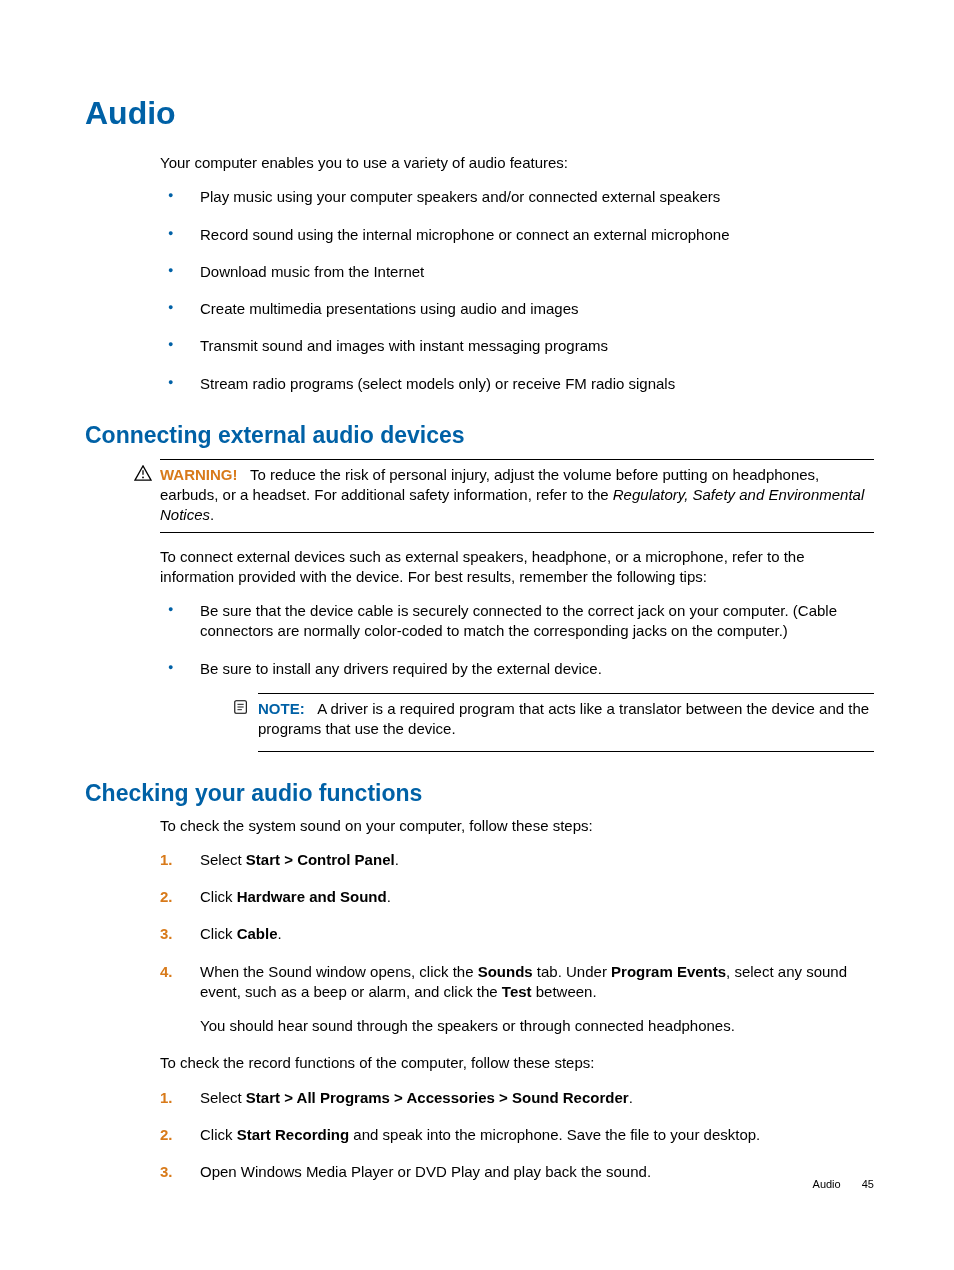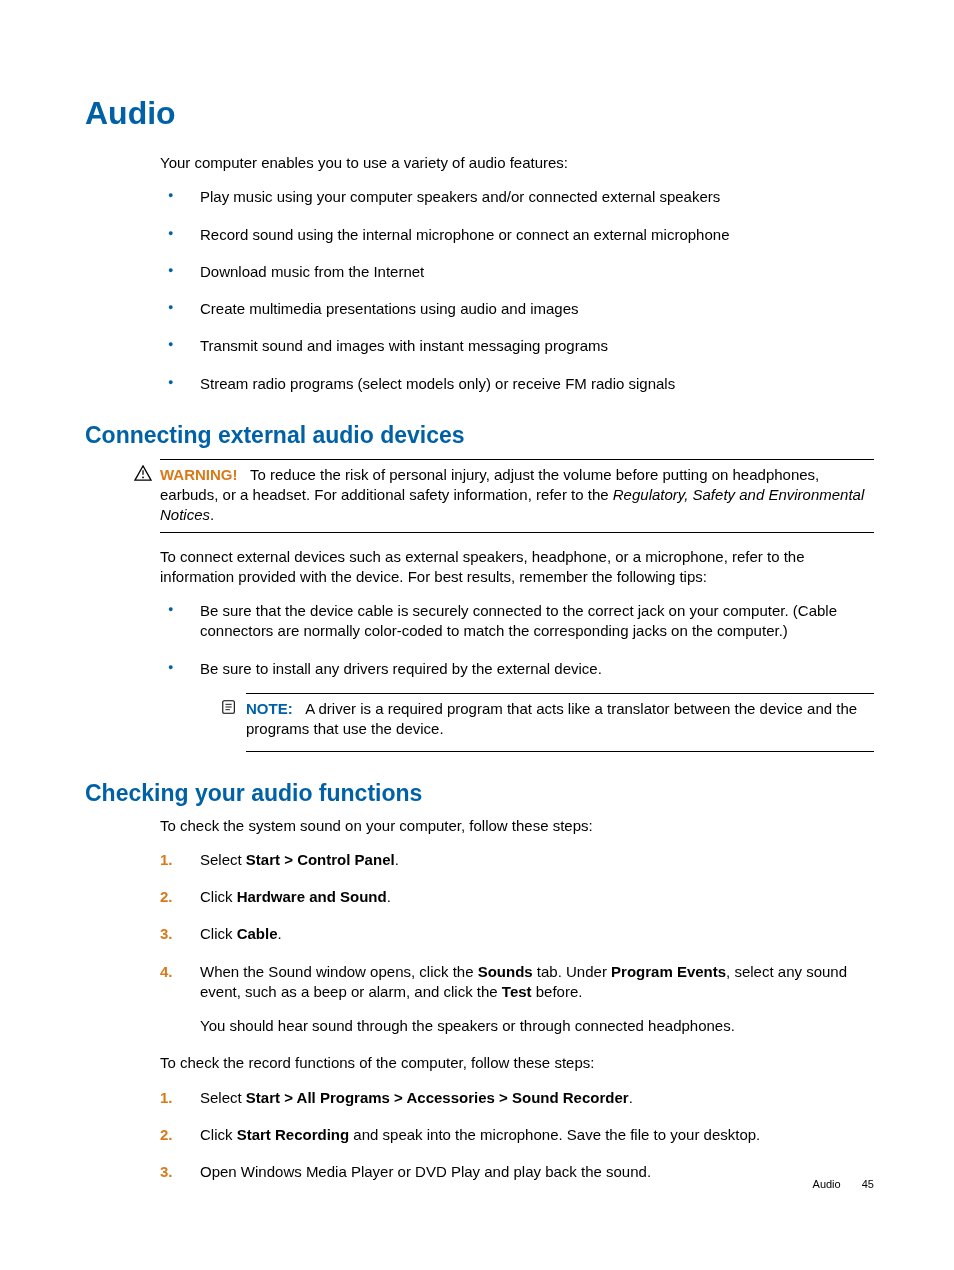--- a/index.html
+++ b/index.html
@@ -17,21 +17,21 @@
 ul.bul>li:before{content:"●";position:absolute;left:8px;top:2px;color:#0061a6;font-size:9px}
 .callout{
   margin:8px 0 14px 75px;
   border-top:1px solid #000;border-bottom:1px solid #000;
   padding:5px 0 6px 0;position:relative;
 }
 .icon{width:18px;height:16px;position:absolute;left:-26px;top:5px}
 .warn-label{color:#d87a1a;font-weight:bold}
 .note-label{color:#0061a6;font-weight:bold}
 .callout2{
-  margin:0 0 0 46px;border-top:1px solid #000;border-bottom:1px solid #000;
+  margin:0 0 0 58px;border-top:1px solid #000;border-bottom:1px solid #000;
   padding:5px 0 12px 0;position:relative;
 }
 .callout2 .icon{left:-26px;top:5px}
 .para{margin:0 0 14px 75px}
 ol.num{list-style:none;padding:0;margin:0 0 0 75px;counter-reset:item}
 ol.num>li{position:relative;padding:0 0 0 40px;margin:0 0 17px 0;counter-increment:item}
 ol.num>li .num-marker{position:absolute;left:0;top:0;color:#d87a1a;font-weight:bold}
 .sub-para{margin:14px 0 0 0}
 .footer{position:absolute;right:80px;bottom:78px;font-size:11px}
 .footer .pg{margin-left:18px}
@@ -83,21 +83,21 @@
 </ul>
 
 <div class="h2">Checking your audio functions</div>
 
 <p class="para">To check the system sound on your computer, follow these steps:</p>
 
 <ol class="num">
   <li><span class="num-marker">1.</span><span>Select </span><b>Start &gt; Control Panel</b><span>.</span></li>
   <li><span class="num-marker">2.</span><span>Click </span><b>Hardware and Sound</b><span>.</span></li>
   <li><span class="num-marker">3.</span><span>Click </span><b>Cable</b><span>.</span></li>
-  <li><span class="num-marker">4.</span><span>When the Sound window opens, click the </span><b>Sounds</b><span> tab. Under </span><b>Program Events</b><span>, select any sound event, such as a beep or alarm, and click the </span><b>Test</b><span> before.</span>
+  <li><span class="num-marker">4.</span><span>When the Sound window opens, click the </span><b>Sounds</b><span> tab. Under </span><b>Program Events</b><span>, select any sound event, such as a beep or alarm, and click the </span><b>Test</b><span> between.</span>
     <p class="sub-para">You should hear sound through the speakers or through connected headphones.</p>
   </li>
 </ol>
 
 <p class="para">To check the record functions of the computer, follow these steps:</p>
 
 <ol class="num">
   <li><span class="num-marker">1.</span><span>Select </span><b>Start &gt; All Programs &gt; Accessories &gt; Sound Recorder</b><span>.</span></li>
   <li><span class="num-marker">2.</span><span>Click </span><b>Start Recording</b><span> and speak into the microphone. Save the file to your desktop.</span></li>
   <li><span class="num-marker">3.</span><span>Open Windows Media Player or DVD Play and play back the sound.</span><b></b><span></span></li>

